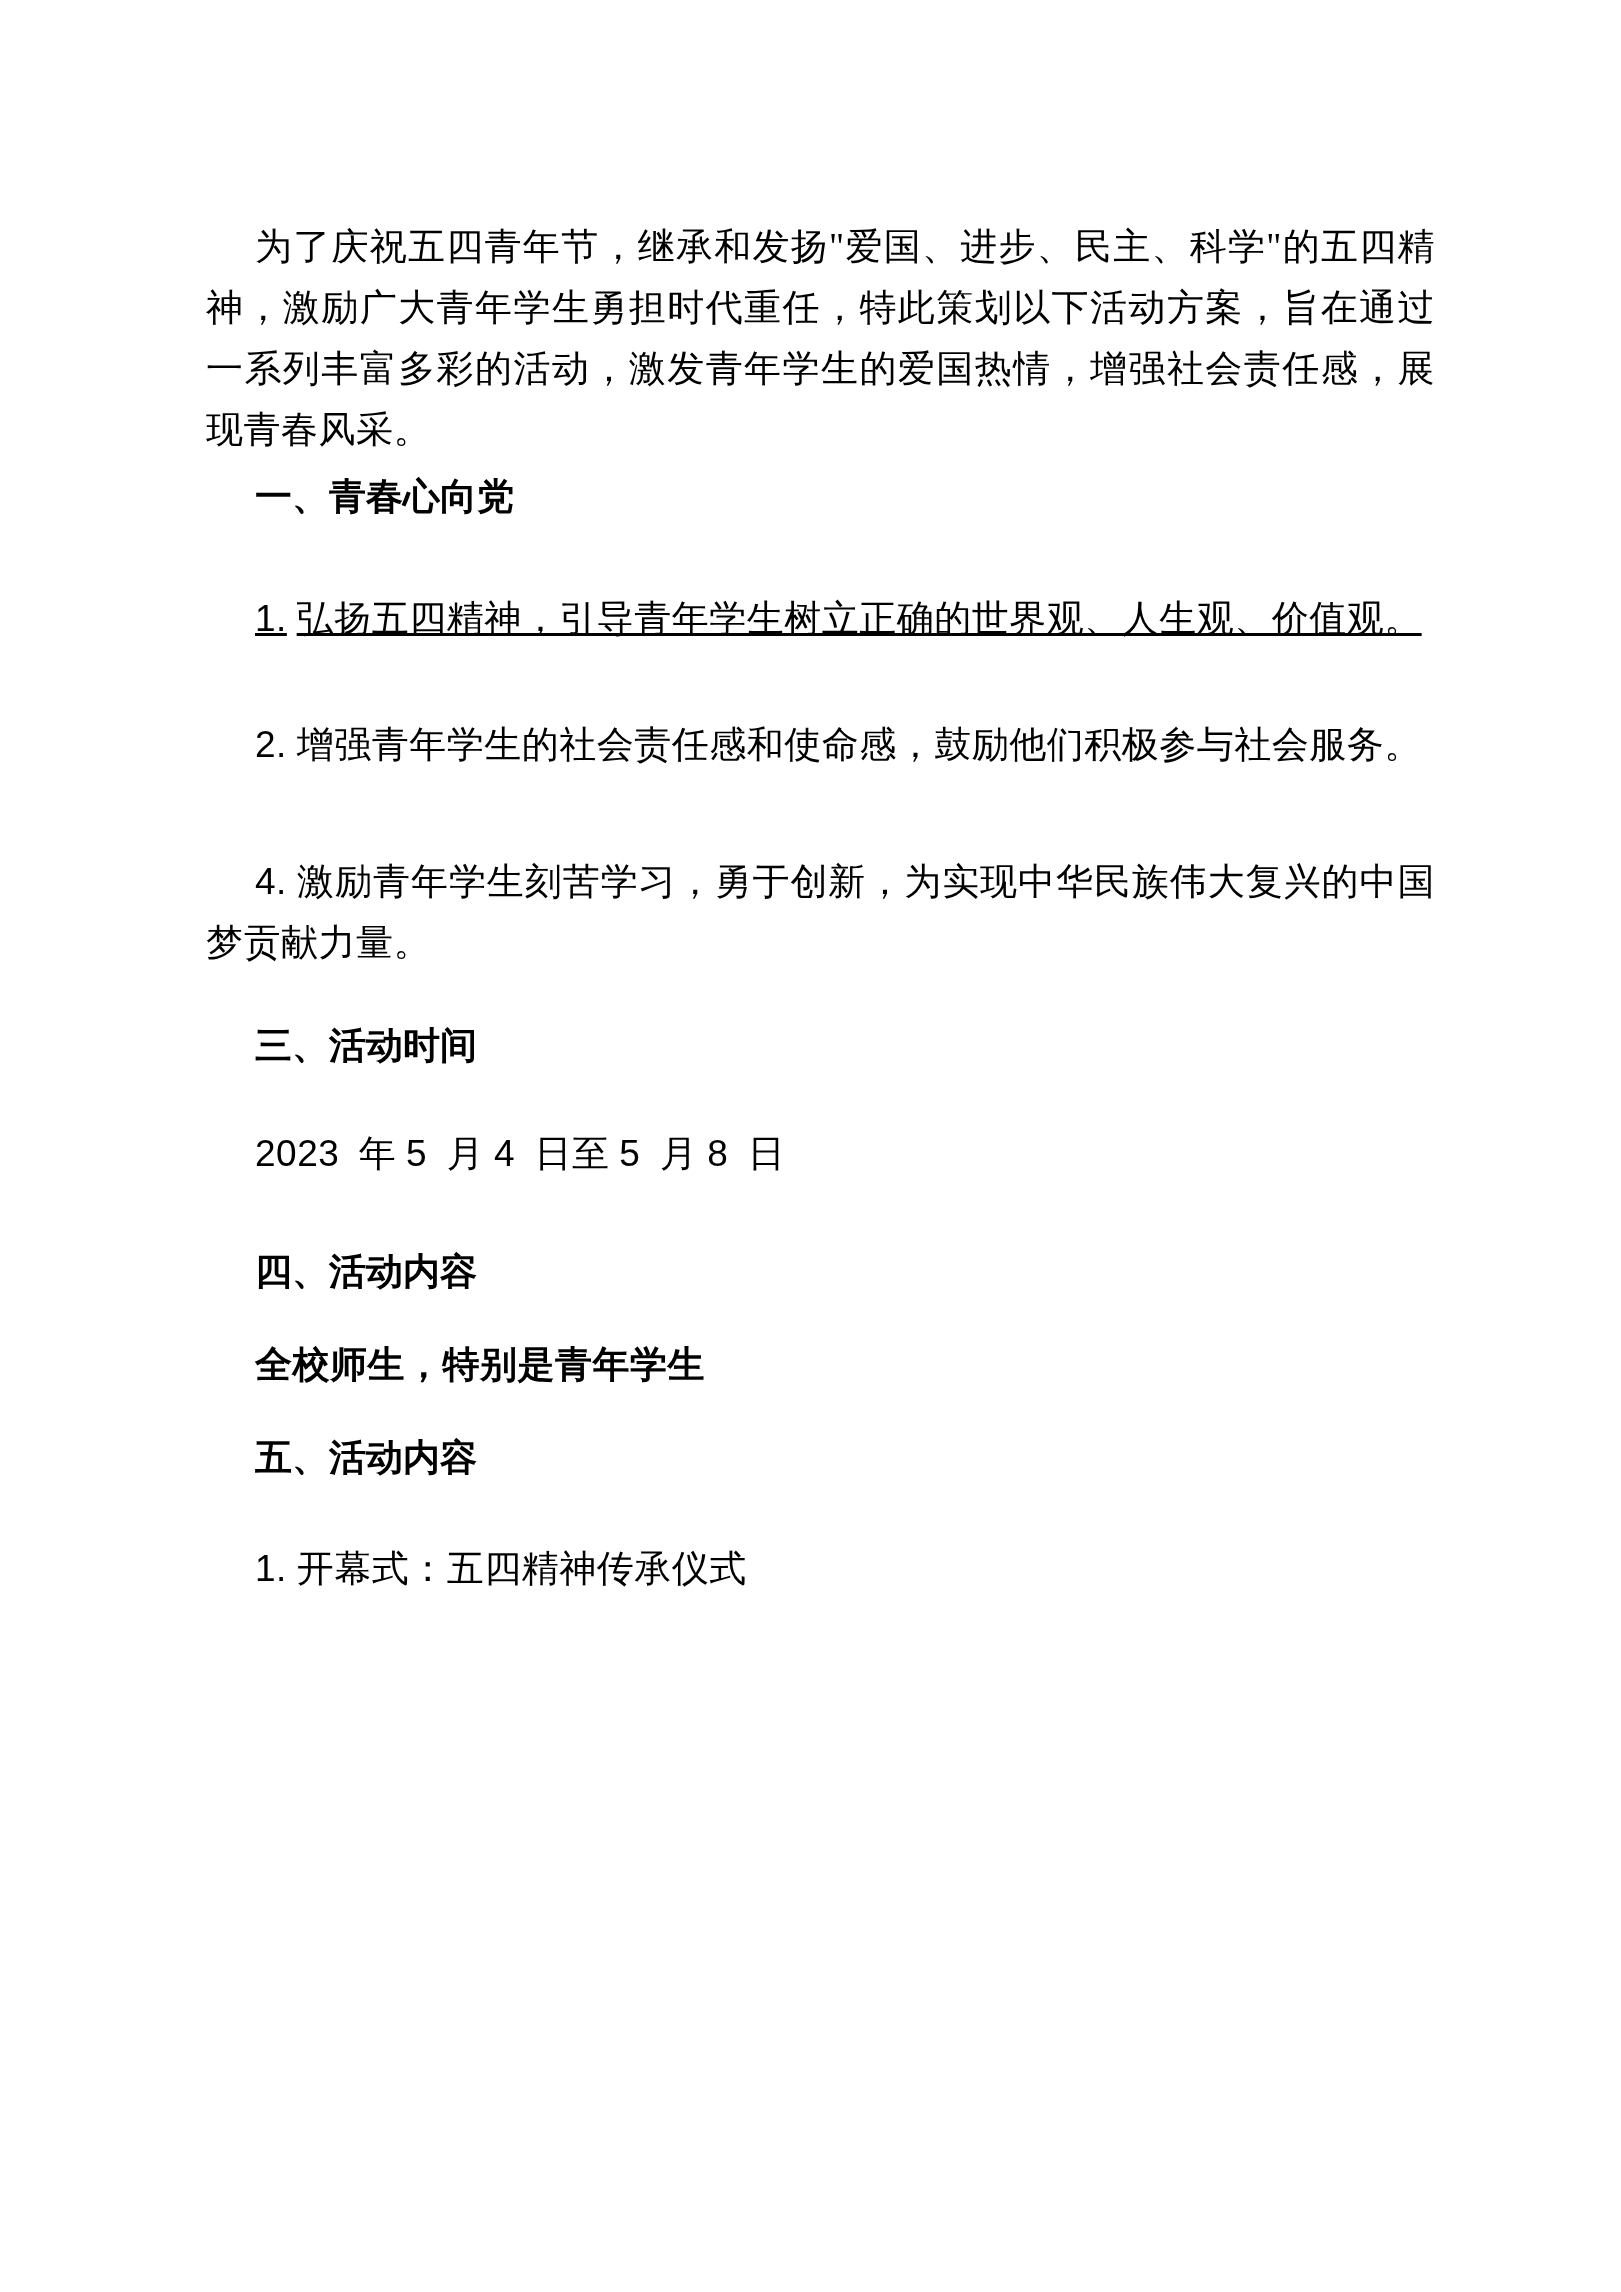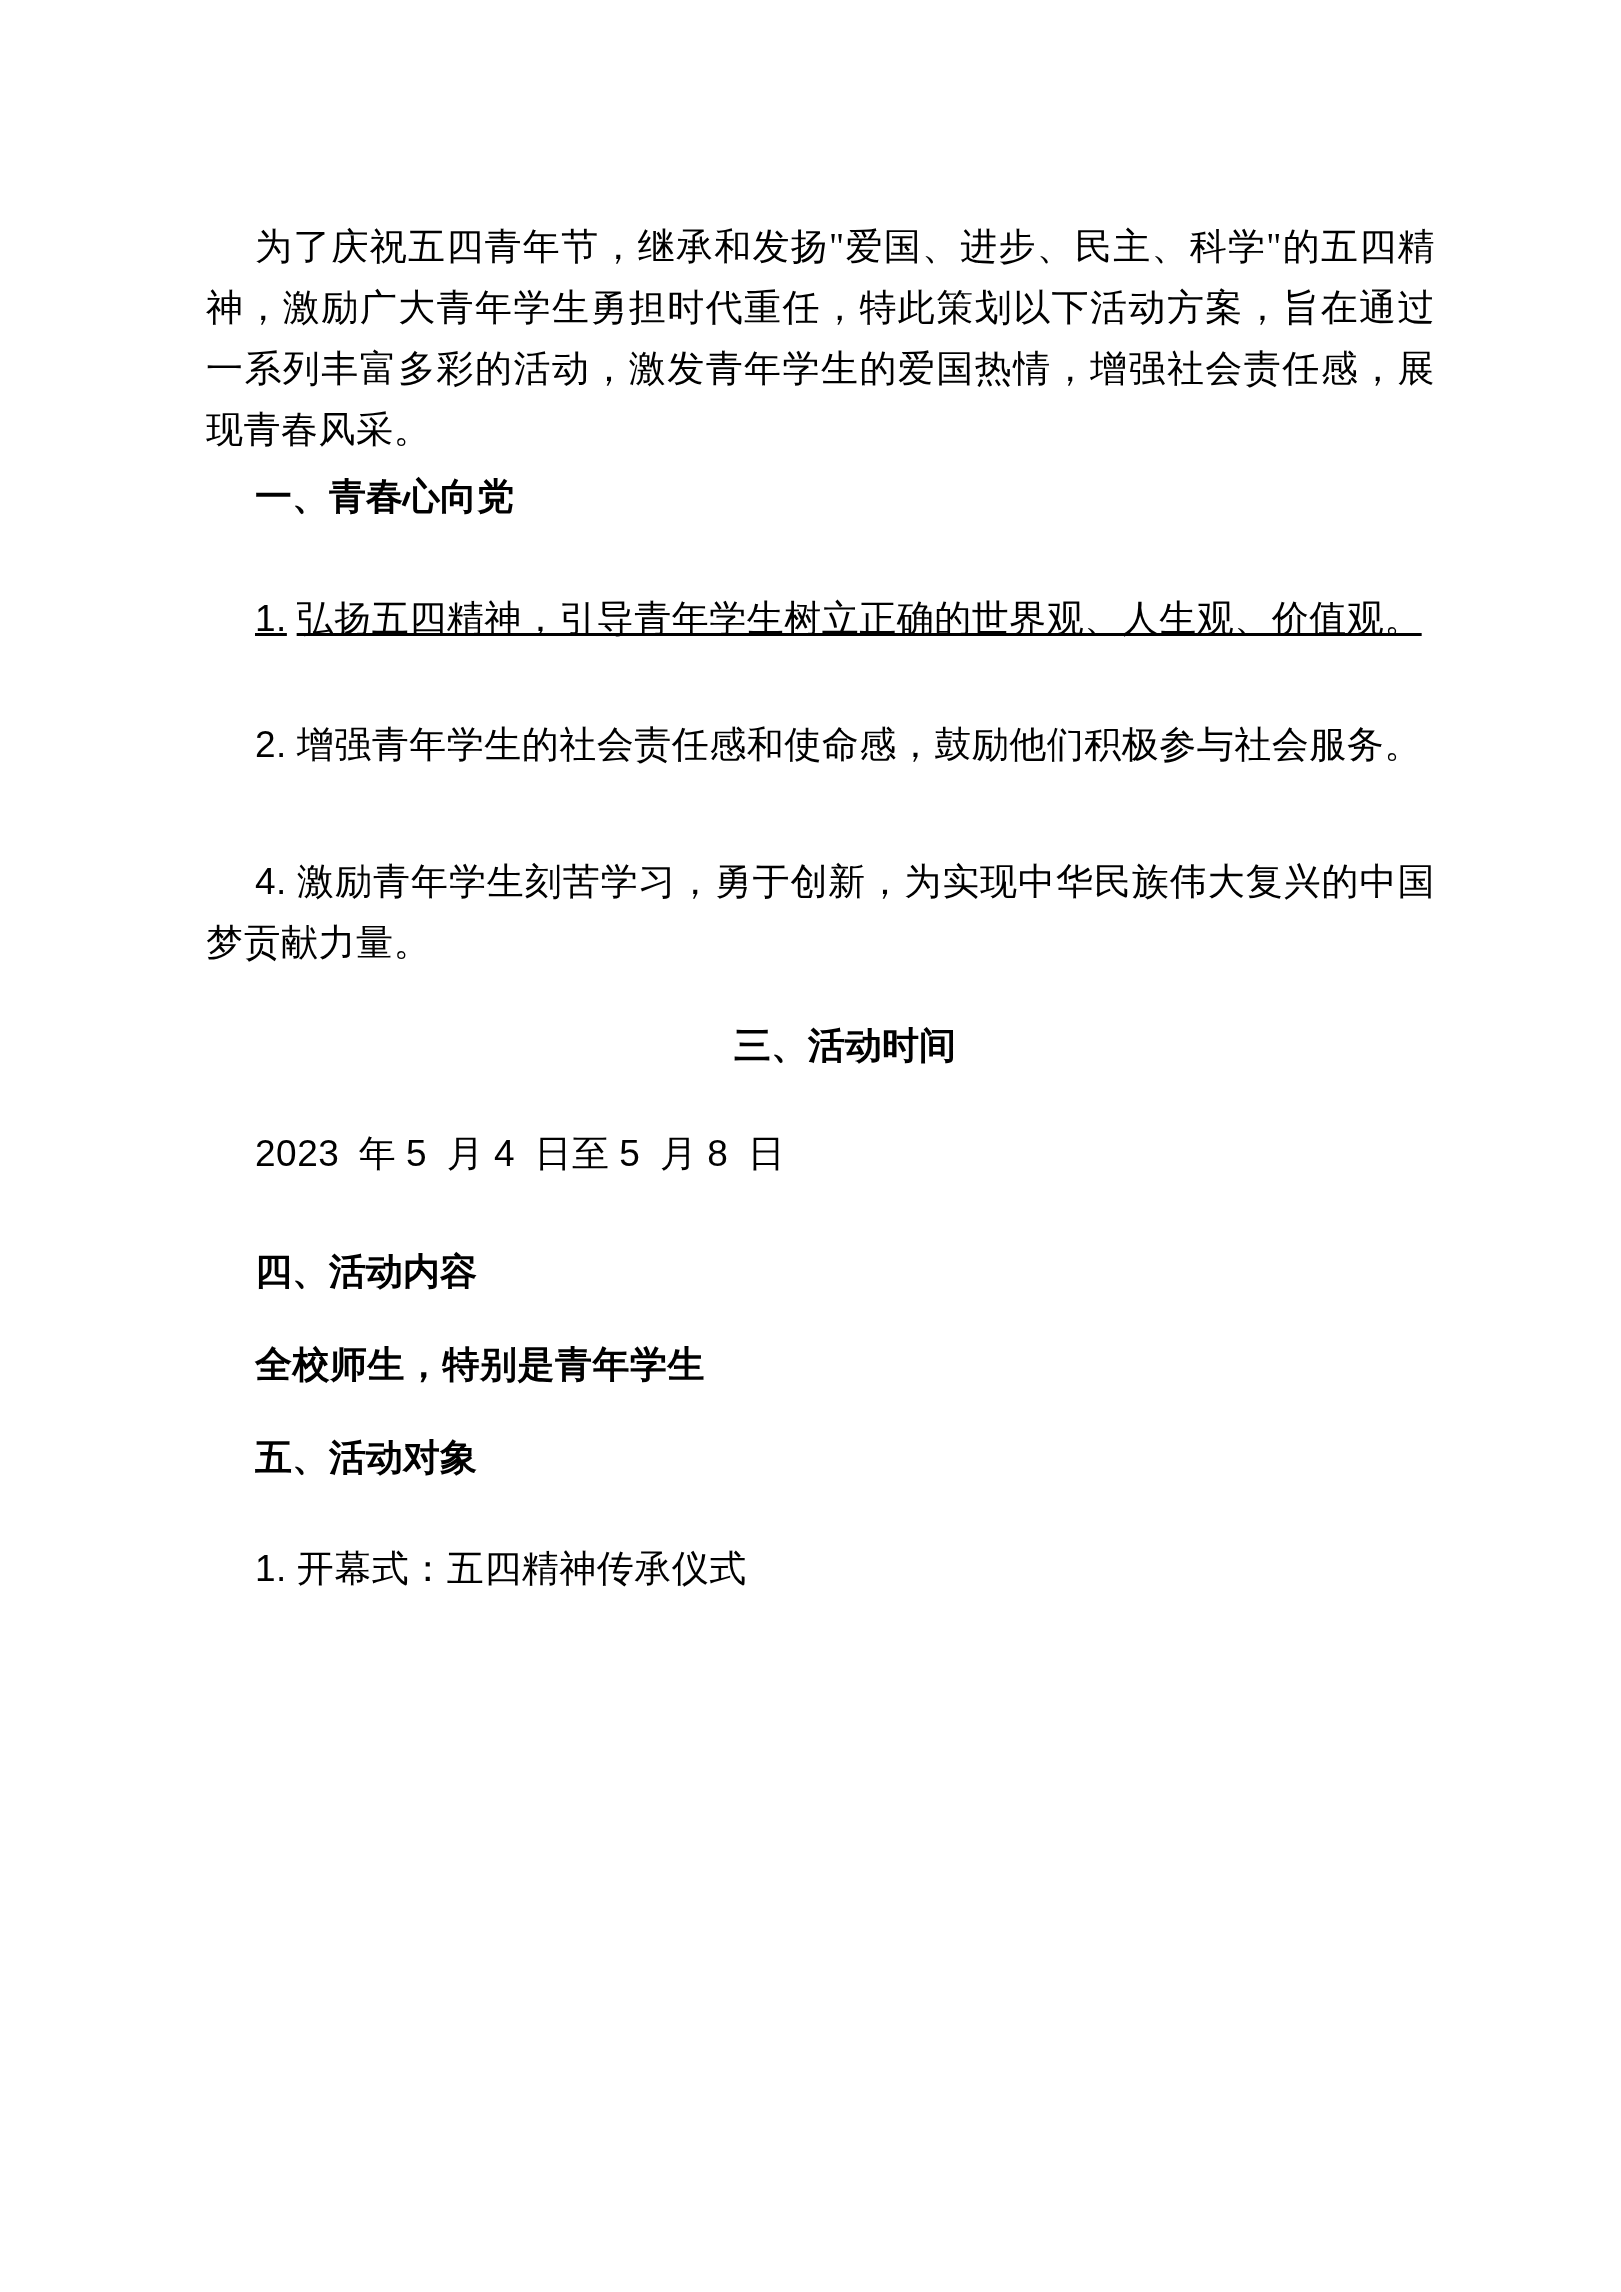--- a/index.html
+++ b/index.html
@@ -30,21 +30,21 @@
     font-family: "Liberation Sans", "DejaVu Sans", sans-serif;
   }
   .indent { text-indent: 49px; }
   .num {
     font-family: "Liberation Sans", "DejaVu Sans", sans-serif;
     margin-right: 9.8px;
   }
   
   .mt6  { margin-top: 5.9px; }
   .mt33 { margin-top: 32px; font-weight: bold; }
-  .mt43 { margin-top: 42px; text-align: center; }
+  .mt43 { margin-top: 42px; }
   .mt48 { margin-top: 47px; }
   .mt51 { margin-top: 50px; }
   .mt58 { margin-top: 57px; }
   .mt62 { margin-top: 61px; text-decoration: underline; }
   .mt66 { margin-top: 65px; }
   .mt78 { margin-top: 76px; }
 </style>
 </head>
 <body>
 
@@ -64,18 +64,18 @@
   <p class="body indent mt78"><span class="num">4.</span><span>激励青年学生刻苦学习，勇于创新，为实现中华民族伟大复兴的中国梦贡献力量。</span></p>
 
   <p class="heading indent mt43">三、活动时间</p>
 
   <p class="body indent mt48"><span class="num">2023</span><span> 年 </span><span class="num">5</span><span> 月 </span><span class="num">4</span><span> 日至 </span><span class="num">5</span><span> 月 </span><span class="num">8</span><span> 日</span></p>
 
   <p class="heading indent mt58">四、活动内容</p>
 
   <p class="body indent mt33">全校师生，特别是青年学生</p>
 
-  <p class="heading indent mt33">五、活动对象</p>
+  <p class="heading indent mt33">五、活动内容</p>
 
   <p class="body indent mt51"><span class="num">1.</span><span>开幕式：五四精神传承仪式</span></p>
 
 </div>
 
 
 </body></html>

